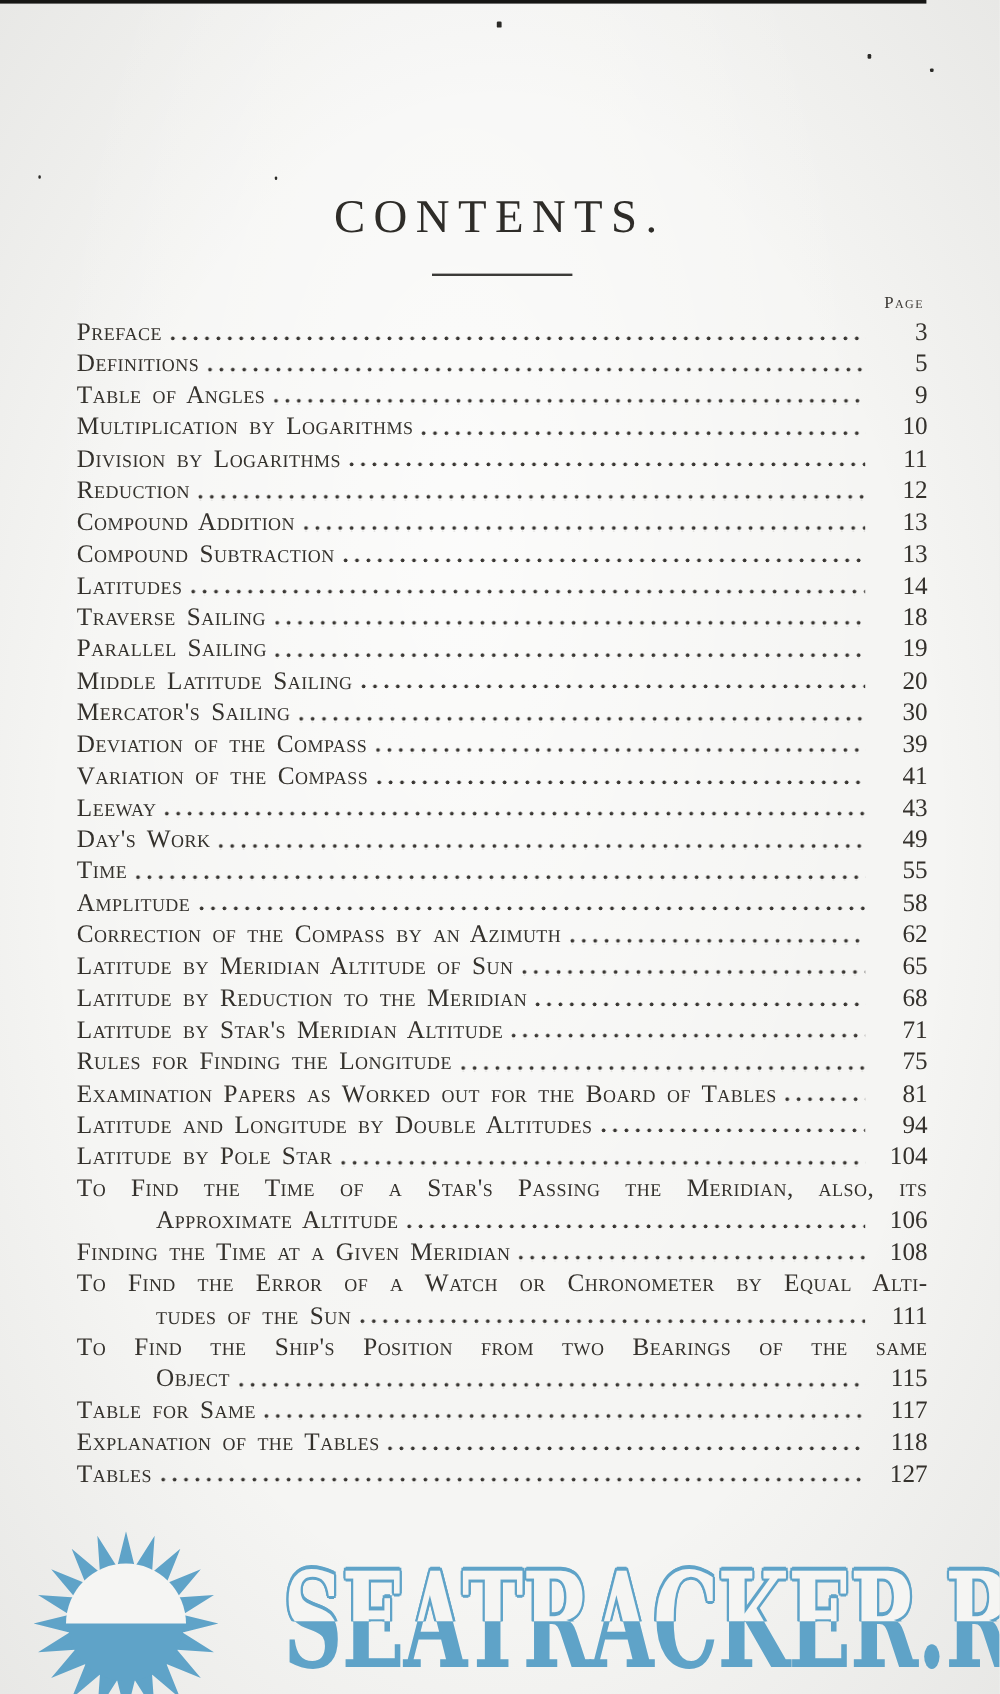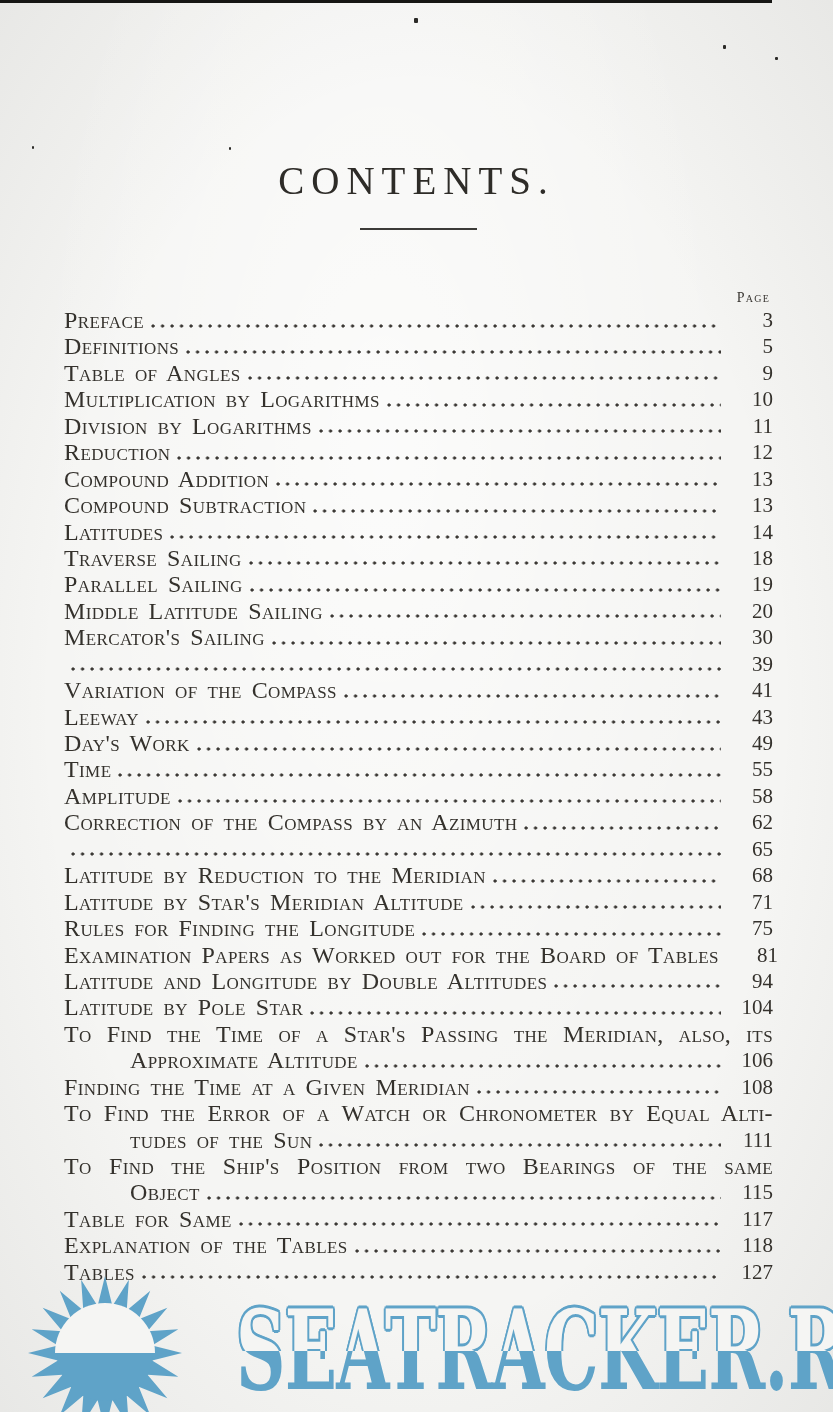--- a/index.html
+++ b/index.html
@@ -34,35 +34,35 @@
     margin:0; text-align:center;
     font-size:39px; font-weight:400;
     letter-spacing:7px;
     color:#2e2c28;
   }
   .title-rule {
     position:absolute; left:360px; top:228px;
     width:117px; height:2px; background:#3c3b38;
   }
 
-  .toc { position:absolute; left:64px; top:246px; width:709px;margin-top:44px; }
+  .toc { position:absolute; left:64px; top:246px; width:709px; }
   .page-label {
     text-align:right; padding-right:3px;
     font-size:14px; font-variant-caps:small-caps;
     letter-spacing:1.2px; line-height:16px;
     color:#3a3733;
   }
   .toc-list { margin-top:1px; }
   .row {
     display:flex;
     height:26.45px; line-height:26.45px;
     white-space:nowrap;
   }
   .row .t {
-    font-size:24px;
+    font-size:21px;
     font-variant-caps:small-caps;
     letter-spacing:.4px;
     word-spacing:3.5px;
     color:var(--ink);
   }
   .row.justline {
     display:block;
     text-align:justify;
     -moz-text-align-last:justify;
     text-align-last:justify;
@@ -193,20 +193,21 @@
           <span class="t">Middle Latitude Sailing</span>
           <span class="leader"></span>
           <span class="pg">20</span>
         </div>
         <div class="row">
           <span class="t">Mercator's Sailing</span>
           <span class="leader"></span>
           <span class="pg">30</span>
         </div>
         <div class="row">
+          <span class="t">Deviation of the Compass</span>
           <span class="leader"></span>
           <span class="pg">39</span>
         </div>
         <div class="row">
           <span class="t">Variation of the Compass</span>
           <span class="leader"></span>
           <span class="pg">41</span>
         </div>
         <div class="row">
           <span class="t">Leeway</span>
@@ -227,20 +228,21 @@
           <span class="t">Amplitude</span>
           <span class="leader"></span>
           <span class="pg">58</span>
         </div>
         <div class="row">
           <span class="t">Correction of the Compass by an Azimuth</span>
           <span class="leader"></span>
           <span class="pg">62</span>
         </div>
         <div class="row">
+          <span class="t">Latitude by Meridian Altitude of Sun</span>
           <span class="leader"></span>
           <span class="pg">65</span>
         </div>
         <div class="row">
           <span class="t">Latitude by Reduction to the Meridian</span>
           <span class="leader"></span>
           <span class="pg">68</span>
         </div>
         <div class="row">
           <span class="t">Latitude by Star's Meridian Altitude</span>

